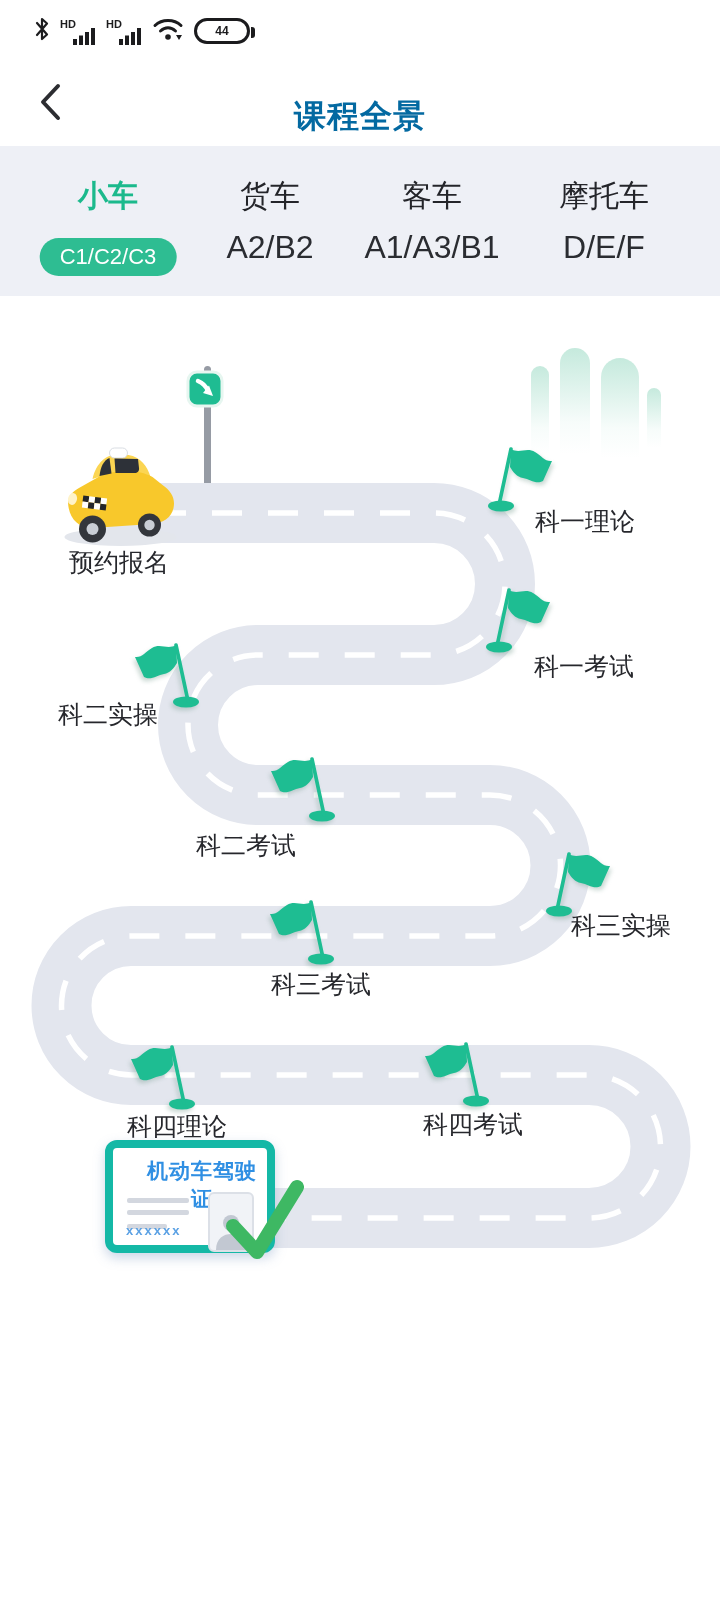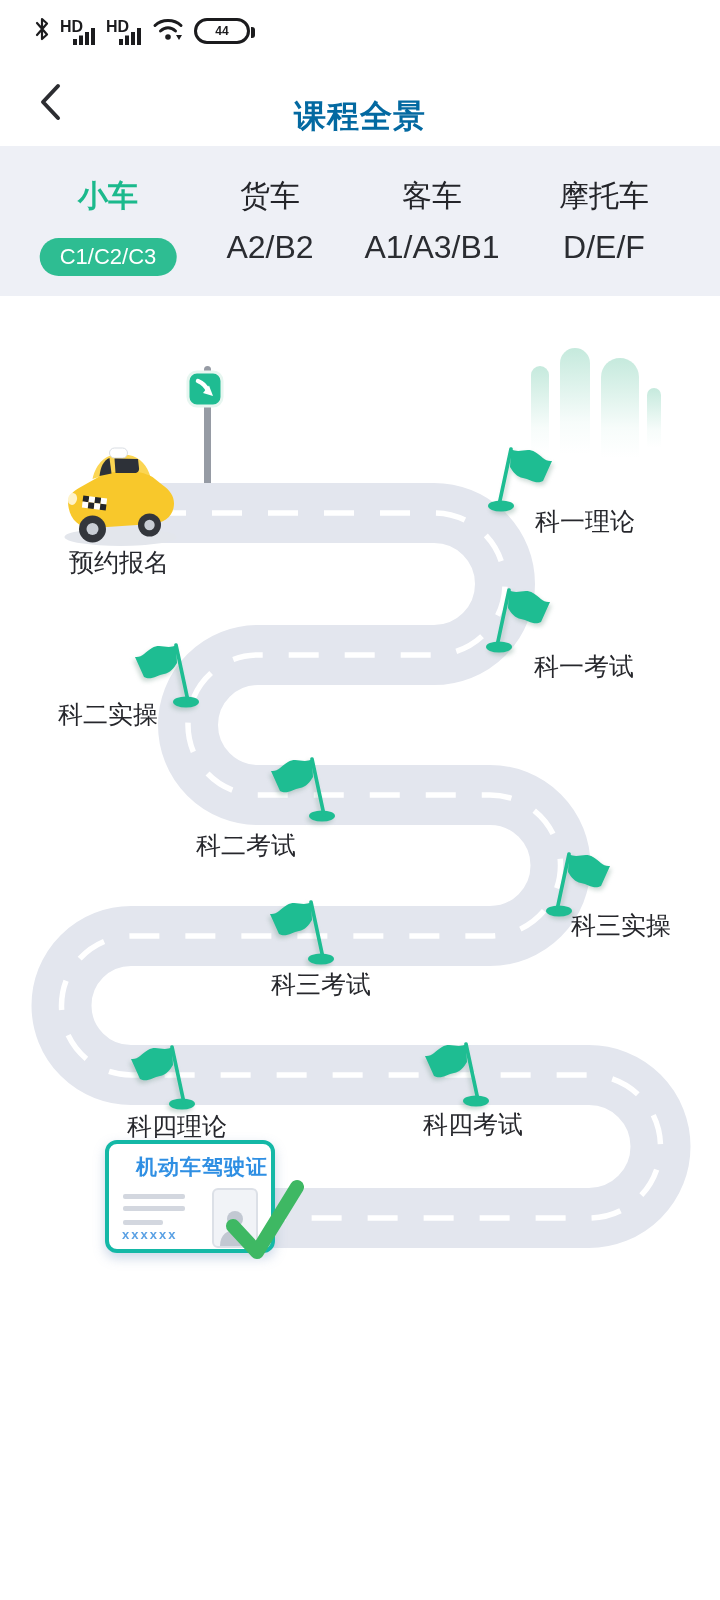--- a/index.html
+++ b/index.html
@@ -7,21 +7,21 @@
           font-family:"Liberation Sans","DejaVu Sans",sans-serif;color:#26272c;}
 
   
   .statusbar{position:relative;z-index:6;height:56px;background:#fff;display:flex;align-items:center;
              justify-content:space-between;padding:6px 22px 0 34px;box-sizing:border-box;}
   .sb-left{display:flex;align-items:center;gap:12px;}
   .sb-time{font-size:28px;color:#1c1c1e;letter-spacing:.5px;}
   .sb-right{display:flex;align-items:center;gap:10px;}
   .app-icon{width:34px;height:31px;border-radius:8px;background:#e23b30;display:flex;align-items:center;justify-content:center;}
   .sim{position:relative;width:36px;height:27px;}
-  .sim .hd{position:absolute;top:0;left:0;font-size:16px;font-weight:700;color:#1c1c1e;}
+  .sim .hd{position:absolute;top:0;left:0;font-size:11px;font-weight:700;color:#1c1c1e;}
   .sim svg{position:absolute;right:0;bottom:0;}
   .battery{position:relative;width:56px;height:26px;border:3px solid #1b1b1d;border-radius:13px;
            display:flex;align-items:center;justify-content:center;background:#fff;box-sizing:border-box;}
   .battery span{font-size:12px;font-weight:600;color:#1b1b1d;}
   .battery::after{content:"";position:absolute;right:-8px;top:6px;width:4px;height:11px;background:#1b1b1d;border-radius:0 3px 3px 0;}
 
   
   .header{position:relative;z-index:6;height:90px;background:#fff;}
   .back-btn{position:absolute;left:30px;top:24px;width:40px;height:44px;display:flex;align-items:center;justify-content:center;}
   .page-title{position:absolute;left:0;right:0;top:16px;height:90px;display:flex;align-items:center;justify-content:center;
@@ -57,21 +57,21 @@
 
   .ms-label{position:absolute;z-index:3;transform:translateX(-50%);white-space:nowrap;
             font-size:25px;font-weight:500;color:#26272c;line-height:28px;}
   .l-start{left:119px;top:548px}
   .l-m0{left:585px;top:507px}.l-m1{left:584px;top:652px}.l-m2{left:108px;top:700px}
   .l-m3{left:246px;top:831px}.l-m4{left:621px;top:911px}.l-m5{left:321px;top:970px}
   .l-m6{left:177px;top:1112px}.l-m7{left:473px;top:1110px}
 
   
   .license-card{position:absolute;z-index:4;left:105px;top:1140px;width:170px;height:113px;background:#fff;
-                border:4px solid #14b8a6;border-radius:12px;box-sizing:border-box;
+                border:8px solid #14b8a6;border-radius:12px;box-sizing:border-box;
                 box-shadow:0 5px 12px rgba(110,140,185,.35);padding-left:24px;}
   .lc-title{margin-top:9px;text-align:center;font-size:21px;font-weight:600;color:#2f8fe3;letter-spacing:1px;}
   .lc-line{position:absolute;left:14px;height:5px;background:#d3d7df;border-radius:2px;}
   .ln1{top:50px;width:62px}.ln2{top:62px;width:62px}.ln3{top:76px;width:40px}
   .lc-serial{position:absolute;left:13px;bottom:7px;font-size:13px;font-weight:700;color:#5ba1e4;letter-spacing:2px;}
   .lc-photo{position:absolute;right:13px;top:44px;width:42px;height:56px;background:#f1f3f7;
             border:2px solid #dce0e7;border-radius:6px;display:flex;align-items:flex-end;justify-content:center;overflow:hidden;}
   .big-check{position:absolute;z-index:5;left:224px;top:1178px;}
 </style>
 </head>

